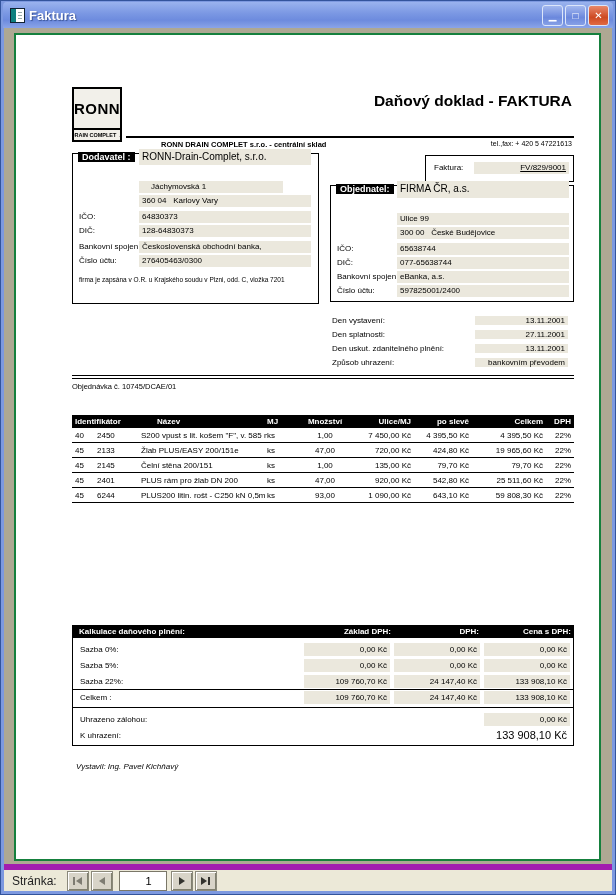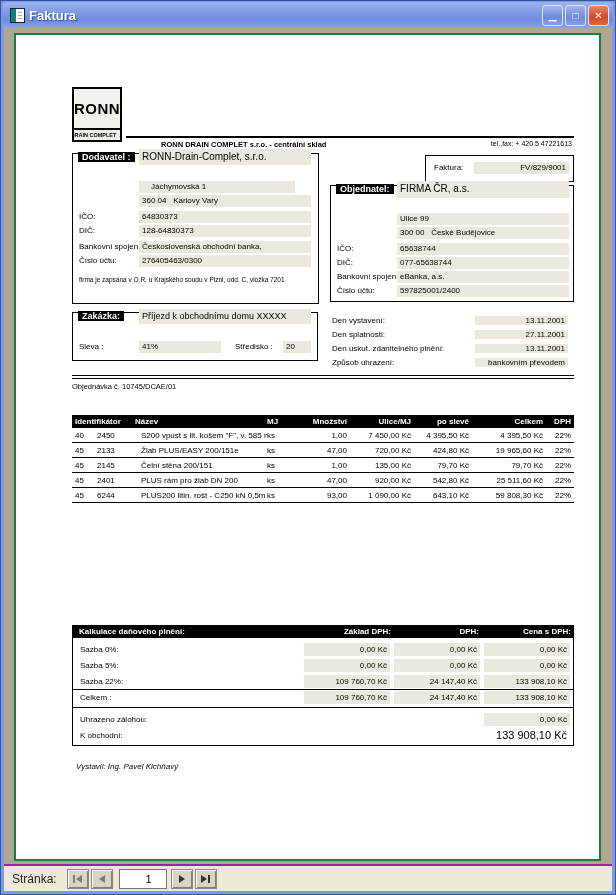--- a/index.html
+++ b/index.html
@@ -36,51 +36,51 @@
   .telfax { top:105px; right:27px; font-size:7px; }
   
   .sbox { border:1px solid #000; }
   .supplier-box { left:56px; top:118px; width:247px; height:151px; }
   .faktura-box  { left:409px; top:120px; width:149px; height:27px; }
   .customer-box { left:314px; top:150px; width:244px; height:117px; }
   .zakazka-box  { left:56px; top:277px; width:246px; height:49px; }
   .row { position:absolute; left:0; right:0; display:flex; align-items:center; }
   .lbl { padding-left:6px; }
   .fld { position:absolute; height:12px; line-height:12px; padding:0 3px; }
-  .r { text-align:right; }
+  .r { text-align:right;text-decoration:underline; }
   .reg-note { position:absolute; left:6px; top:122px; right:4px; font-size:6.5px; line-height:1.25; }
   
   .dates { left:314px; top:279px; width:244px; }
   .dates .drow { position:absolute; left:0; right:0; height:12px; }
   .dates .dlbl { position:absolute; left:2px; top:0; font-size:8px; }
   .dates .dval { position:absolute; left:145px; width:93px; top:0; font-size:8px; text-align:right; padding-right:3px; }
   .double-line { left:56px; top:340px; width:502px; height:4px; border-top:1px solid #000; border-bottom:1px solid #000; }
   .order-ref { left:56px; top:347px; font-size:7.5px; }
   
   .items { left:56px; top:380px; width:502px; }
   .thead { display:flex; background:#000; color:#fff; font-weight:bold; font-size:8px; height:13px; align-items:center; padding:0 3px; }
   .trow  { display:flex; font-size:8px; height:15px; align-items:center; border-bottom:1px solid #000; padding:0 3px; }
   .c-id1 {width:22px;} .c-id2 {width:44px;} .c-name {flex:1; white-space:nowrap; overflow:hidden;}
-  .c-mj {width:36px;} .c-qty {width:44px; text-align:right;} .c-price {width:64px; text-align:right;}
+  .c-mj {width:36px;} .c-qty {width:44px; text-align:center;} .c-price {width:64px; text-align:right;}
   .c-disc {width:58px; text-align:right;} .c-total {width:74px; text-align:right;} .c-dph {width:28px; text-align:right;}
-  .h-id {width:60px;}
+  .h-id {width:82px;}
   
   .tax { left:56px; top:590px; width:502px; height:121px; border:1px solid #000; border-top:none; }
   .tax .thead { margin:0 -1px; }
   .h-z1 {width:92px; text-align:right;} .h-z2 {width:88px; text-align:right;} .h-z3 {width:92px; text-align:right;}
   .taxrow { display:flex; align-items:center; height:16px; font-size:8px; padding:0 3px; }
   .taxlbl { flex:1; padding-left:4px; }
   .tv { width:86px; text-align:right; padding:2px 3px; margin-left:4px; }
   .celkem-row { border-top:1px solid #000; }
   .tax-sep { height:1px; background:#000; margin:2px 0 3px 0; }
   .kuhr { font-size:11px; }
   .issued-by { left:60px; top:727px; font-size:8px; font-style:italic; }
   
   .statusbar { position:absolute; left:4px; right:4px; bottom:4px; height:27px; background:#ECE9D8;
-    display:flex; align-items:center; padding:0 8px; border-top:2px solid #a21caf; }
+    display:flex; align-items:center; padding:0 8px; border-top:6px solid #a21caf; }
   .sb-label { font-size:12px; color:#222; margin-right:10px; }
   .navbtn { width:22px; height:20px; background:#D8D4C8; border:1px solid #8A887A;
     box-shadow:inset 1px 1px 0 #FFFFFF, inset -1px -1px 0 #80806F;
     display:flex; align-items:center; justify-content:center; gap:1px; cursor:pointer; margin-right:2px; }
   .tri-l { width:0; height:0; border-top:4px solid transparent; border-bottom:4px solid transparent; border-right:6px solid #7E7C72; }
   .tri-r { width:0; height:0; border-top:4px solid transparent; border-bottom:4px solid transparent; border-left:6px solid #33332E; }
   .vbar-d { width:2px; height:8px; background:#7E7C72; }
   .vbar-e { width:2px; height:8px; background:#33332E; }
   .page-input { width:48px; height:20px; border:1px solid #7A7768; background:#fff; font-size:11px;
     text-align:right; padding-right:14px; margin:0 4px; font-family:"Liberation Sans",sans-serif; }
@@ -109,30 +109,31 @@
       </div>
   </div>
 
   <div class="workspace">
     <div class="page doc">
 
       <div class="abs logo-box">
         <div class="logo-main">RONN</div>
         <div class="logo-strip">DRAIN COMPLET →</div>
       </div>
+      <div class="abs doc-title">Daňový doklad - FAKTURA</div>
       <div class="abs hdr-line"></div>
       <div class="abs company-line">RONN DRAIN COMPLET s.r.o. - centrální sklad</div>
       <div class="abs telfax">tel.,fax: + 420 5 47221613</div>
 
       <div class="abs sbox supplier-box">
         <div class="row" style="top:3px;">
           <span class="blk" style="position:absolute;left:5px;font-size:9px;">Dodavatel :</span>
           <span class="fld field" style="left:66px;width:172px;height:16px;line-height:16px;font-size:10px;">RONN-Drain-Complet, s.r.o.</span>
         </div>
-        <span class="fld field" style="left:66px;top:27px;width:156px;padding-left:12px;">Jáchymovská 1</span>
+        <span class="fld field" style="left:66px;top:27px;width:144px;padding-left:12px;">Jáchymovská 1</span>
         <span class="fld field" style="left:66px;top:41px;width:172px;"><span>360 04</span>&nbsp;&nbsp;&nbsp;<span>Karlovy Vary</span></span>
         <span class="abs lbl" style="top:58px;">IČO:</span>
         <span class="fld field" style="left:66px;top:57px;width:172px;">64830373</span>
         <span class="abs lbl" style="top:72px;">DIČ:</span>
         <span class="fld field" style="left:66px;top:71px;width:172px;">128-64830373</span>
         <span class="abs lbl" style="top:88px;">Bankovní spojení:</span>
         <span class="fld field" style="left:66px;top:87px;width:172px;">Československá obchodní banka,</span>
         <span class="abs lbl" style="top:102px;">Číslo účtu:</span>
         <span class="fld field" style="left:66px;top:101px;width:172px;">276405463/0300</span>
         <div class="reg-note">firma je zapsána v O.R. u Krajského soudu v Plzni, odd. C, vložka 7201</div>
@@ -153,30 +154,20 @@
         <span class="abs lbl" style="top:58px;">IČO:</span>
         <span class="fld field" style="left:66px;top:57px;width:172px;">65638744</span>
         <span class="abs lbl" style="top:72px;">DIČ:</span>
         <span class="fld field" style="left:66px;top:71px;width:172px;">077-65638744</span>
         <span class="abs lbl" style="top:86px;">Bankovní spojení:</span>
         <span class="fld field" style="left:66px;top:85px;width:172px;">eBanka, a.s.</span>
         <span class="abs lbl" style="top:100px;">Číslo účtu:</span>
         <span class="fld field" style="left:66px;top:99px;width:172px;">597825001/2400</span>
       </div>
 
-      <div class="abs sbox zakazka-box">
-        <div class="row" style="top:3px;">
-          <span class="blk" style="position:absolute;left:5px;font-size:9px;">Zakázka:</span>
-          <span class="fld field" style="left:66px;width:172px;height:15px;line-height:15px;font-size:9px;">Příjezd k obchodnímu domu XXXXX</span>
-        </div>
-        <span class="abs lbl" style="top:29px;">Sleva :</span>
-        <span class="fld field" style="left:66px;top:28px;width:82px;">41%</span>
-        <span class="abs" style="top:29px;left:162px;">Středisko :</span>
-        <span class="fld field" style="left:210px;top:28px;width:28px;">20</span>
-      </div>
 
       <div class="abs dates">
         <div class="drow" style="top:2px;">
             <span class="dlbl">Den vystavení:</span>
             <span class="dval field">13.11.2001</span>
           </div>
         <div class="drow" style="top:16px;">
             <span class="dlbl">Den splatnosti:</span>
             <span class="dval field">27.11.2001</span>
           </div>
@@ -291,21 +282,21 @@
           <span class="tv field">109 760,70 Kč</span>
             <span class="tv field">24 147,40 Kč</span>
             <span class="tv field">133 908,10 Kč</span>
         </div>
         <div class="tax-sep"></div>
         <div class="taxrow">
           <span class="taxlbl">Uhrazeno zálohou:</span>
           <span class="tv field">0,00 Kč</span>
         </div>
         <div class="taxrow">
-          <span class="taxlbl">K obchodní:</span>
+          <span class="taxlbl">K uhrazení:</span>
           <span class="tv kuhr">133 908,10 Kč</span>
         </div>
       </div>
 
       <div class="abs issued-by">Vystavil: Ing. Pavel Kichňavý</div>
     </div>
   </div>
 
   <div class="statusbar">
     <span class="sb-label">Stránka:</span>

